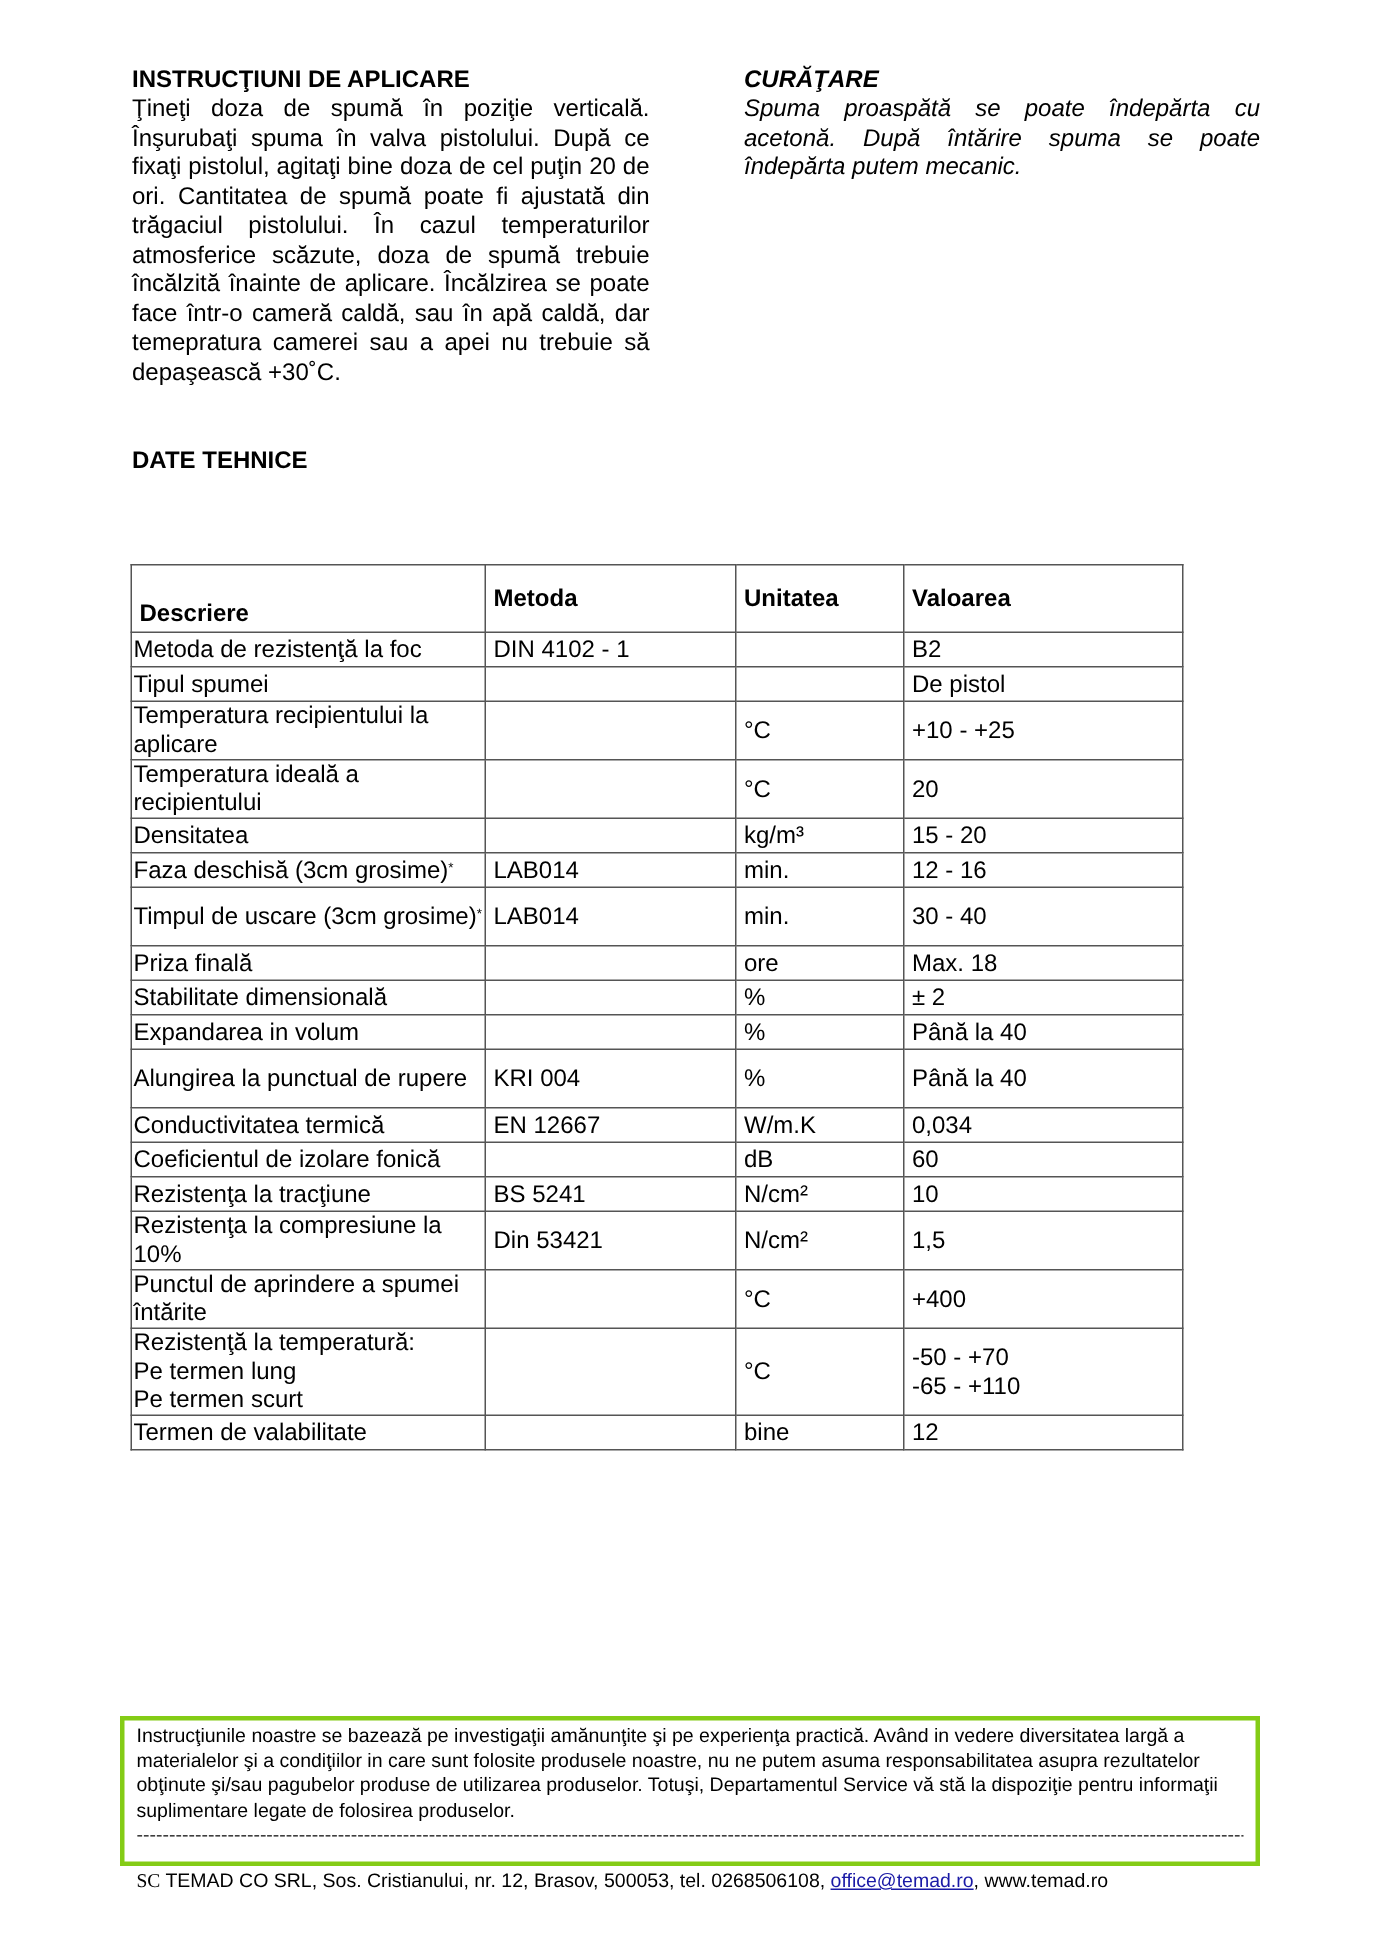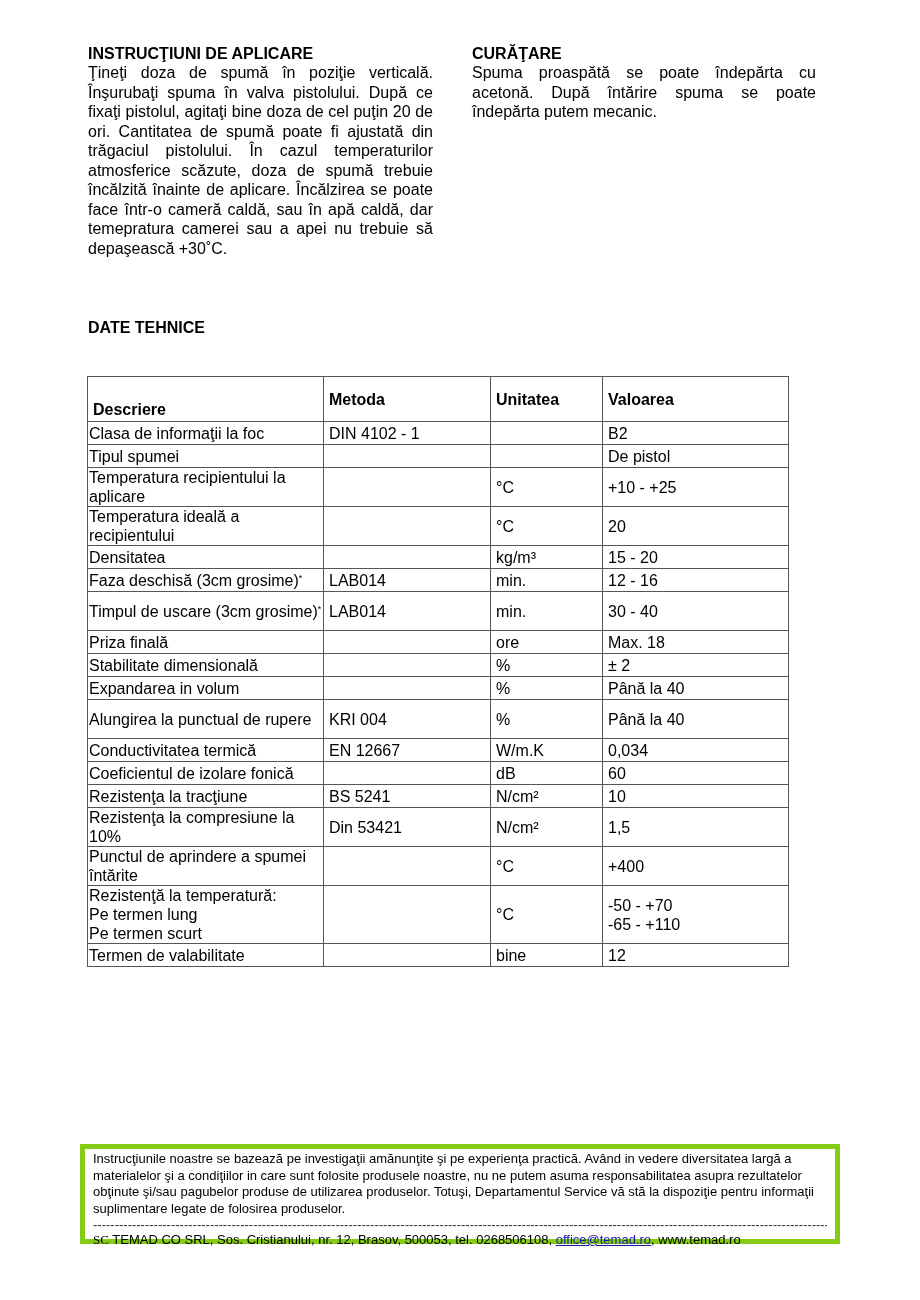--- a/index.html
+++ b/index.html
@@ -1,43 +1,43 @@
 <!DOCTYPE html>
 <html><head>
 <meta charset="utf-8">
 <style>
   html, body { margin:0; padding:0; background:#ffffff; }
   body { width:920px; height:1300px; position:relative; overflow:hidden;
          font-family:"Liberation Sans", sans-serif; color:#000; }
   .col-left { position:absolute; left:88px; top:44px; width:345px; }
-  .col-right { position:absolute; left:472px; top:44px; width:344px; }
+  .col-right { position:absolute; left:496px; top:44px; width:344px;font-style:italic; }
   .heading { font-weight:bold; font-size:16px; line-height:19px; margin:0; }
   .para { font-size:16px; line-height:19.5px; text-align:justify; margin:0; }
   .left-para { }
-  .date-tehnice { position:absolute; left:88px; top:318px; }
+  .date-tehnice { position:absolute; left:88px; top:298px; }
 
   table.tech { position:absolute; left:87px; top:376px; width:702px;
                border-collapse:collapse; font-size:16px; }
   table.tech td, table.tech th { border:1px solid #555; padding:0 1px; vertical-align:middle;
                line-height:19px; text-align:left; font-weight:normal; }
   table.tech th { font-weight:bold; height:42px; padding-left:5px; }
   table.tech th.desc { vertical-align:bottom; padding-bottom:2px; }
   table.tech th.other { vertical-align:middle; }
   table.tech td.c2, table.tech td.c3, table.tech td.c4 { padding-left:5px; }
   table.tech tr.r1 td { height:22px; }
   table.tech tr.r2 td { height:38px; }
   table.tech tr.r3 td { height:57px; }
   col.w1 { width:236px; } col.w2 { width:167px; } col.w3 { width:112px; } col.w4 { width:186px; }
   sup { font-size:9px; vertical-align:top; position:relative; top:-2px; }
 
   .footer { position:absolute; left:80px; top:1144px; width:760px; height:100px;
-            border:5px solid #84cc16; font-size:13px; line-height:16.5px; box-sizing:border-box;
+            border:3px solid #84cc16; font-size:13px; line-height:16.5px; box-sizing:border-box;
             padding:2px 8px 0 8px; }
   .footer .dash { overflow:hidden; white-space:nowrap; color:#333; line-height:10px; margin-top:3px; }
-  .footer .addr { margin-top:2px; }
+  .footer .addr { margin-top:18px; }
   .footer .sc { font-family:"Liberation Serif", serif; }
   .footer a { color:#1a1aa6; text-decoration:underline; }
 </style>
 </head>
 <body>
 
 <div class="col-left">
   <h2 class="heading">INSTRUCŢIUNI DE APLICARE</h2>
   <p class="para left-para">Ţineţi doza de spumă în poziţie verticală. Înşurubaţi spuma în valva pistolului. După ce fixaţi pistolul, agitaţi bine doza de cel puţin 20 de ori. Cantitatea de spumă poate fi ajustată din trăgaciul pistolului. În cazul temperaturilor atmosferice scăzute, doza de spumă trebuie încălzită înainte de aplicare. Încălzirea se poate face într-o cameră caldă, sau în apă caldă, dar temepratura camerei sau a apei nu trebuie să depaşească +30˚C.</p>
 </div>
@@ -59,21 +59,21 @@
   <thead>
     <tr>
       <th class="desc">Descriere</th>
       <th class="other">Metoda</th>
       <th class="other">Unitatea</th>
       <th class="other">Valoarea</th>
     </tr>
   </thead>
   <tbody>
     <tr class="r1">
-      <td>Clasa de informaţii la foc</td>
+      <td>Metoda de rezistenţă la foc</td>
       <td class="c2">DIN 4102 - 1</td>
       <td class="c3"></td>
       <td class="c4">B2</td>
     </tr>
     <tr class="r1">
       <td>Tipul spumei</td>
       <td class="c2"></td>
       <td class="c3"></td>
       <td class="c4">De pistol</td>
     </tr>

